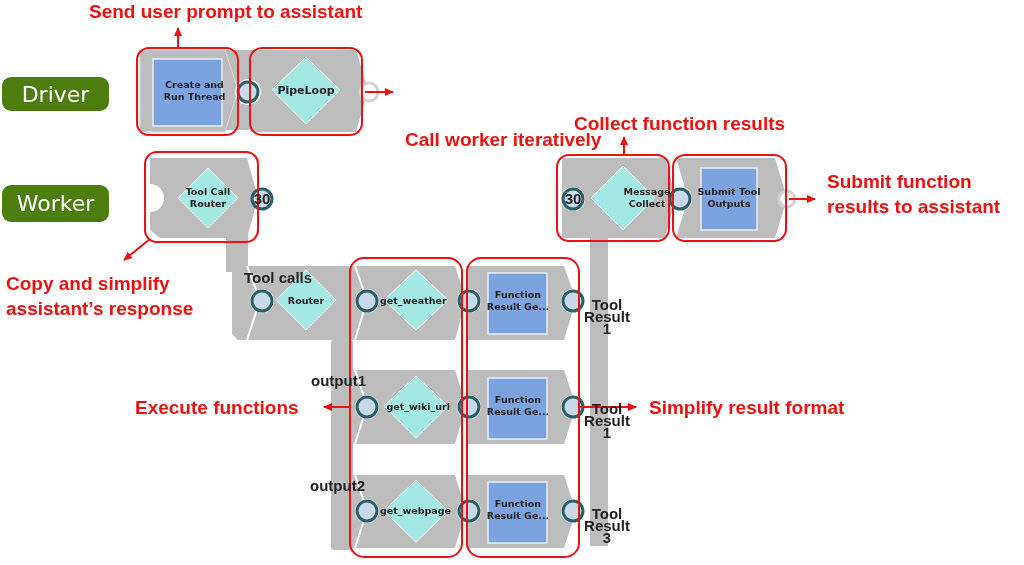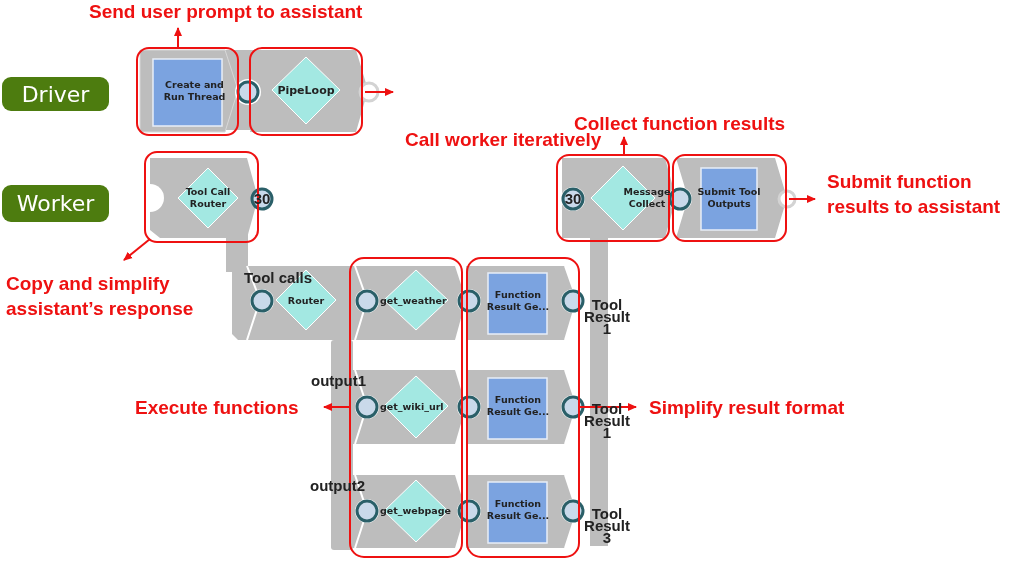--- a/index.html
+++ b/index.html
@@ -146,21 +146,21 @@
   <div>Message</div>
   <div>Collect</div>
 </div>
 <div class="snap-label" style="left:695px;top:186px;width:68px;">
   <div>Submit Tool</div>
   <div>Outputs</div>
 </div>
 
 <div class="snap-label" style="left:278px;top:295px;width:56px;">Router</div>
 <div class="snap-label" style="left:380px;top:295px;width:70px;text-align:left;">get_weather</div>
-<div class="snap-label" style="left:380px;top:401px;width:70px;text-align:left;">get_wiki_url</div>
+<div class="snap-label" style="left:380px;top:401px;width:70px;text-align:right;">get_wiki_url</div>
 <div class="snap-label" style="left:380px;top:505px;width:76px;text-align:left;">get_webpage</div>
 
 <div class="snap-label" style="left:485px;top:289px;width:66px;">
   <div>Function</div>
   <div>Result Ge...</div>
 </div>
 <div class="snap-label" style="left:485px;top:394px;width:66px;">
   <div>Function</div>
   <div>Result Ge...</div>
 </div>

